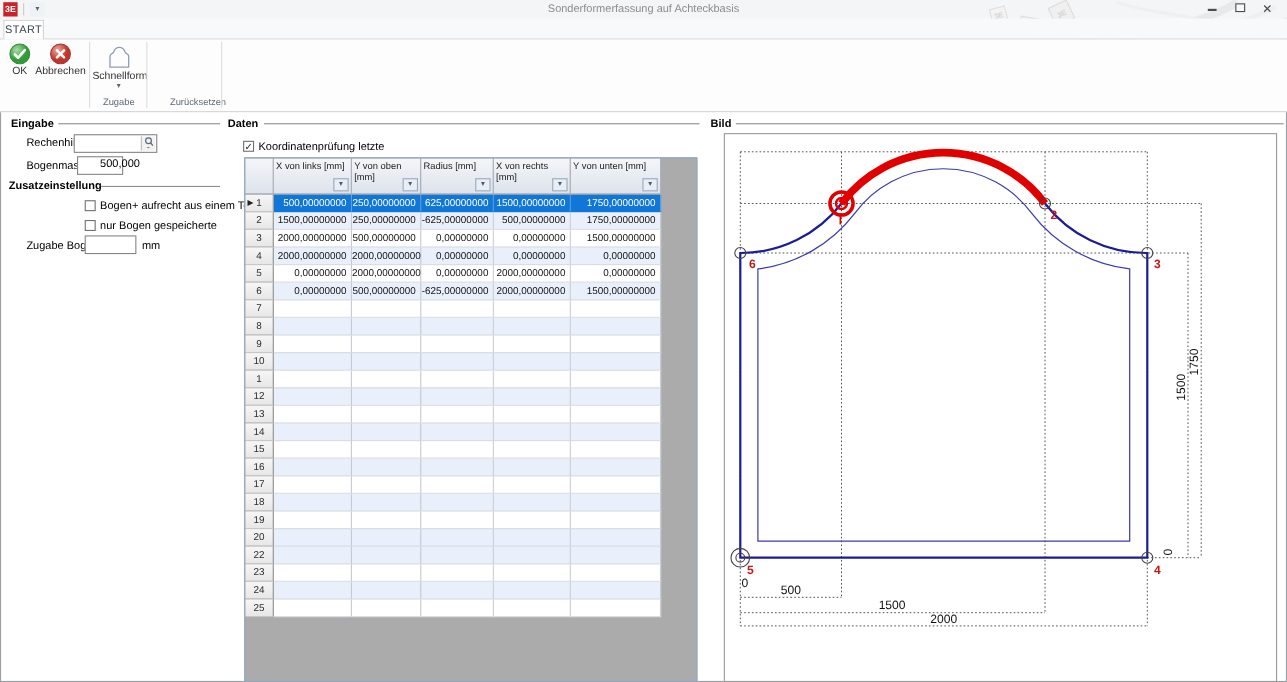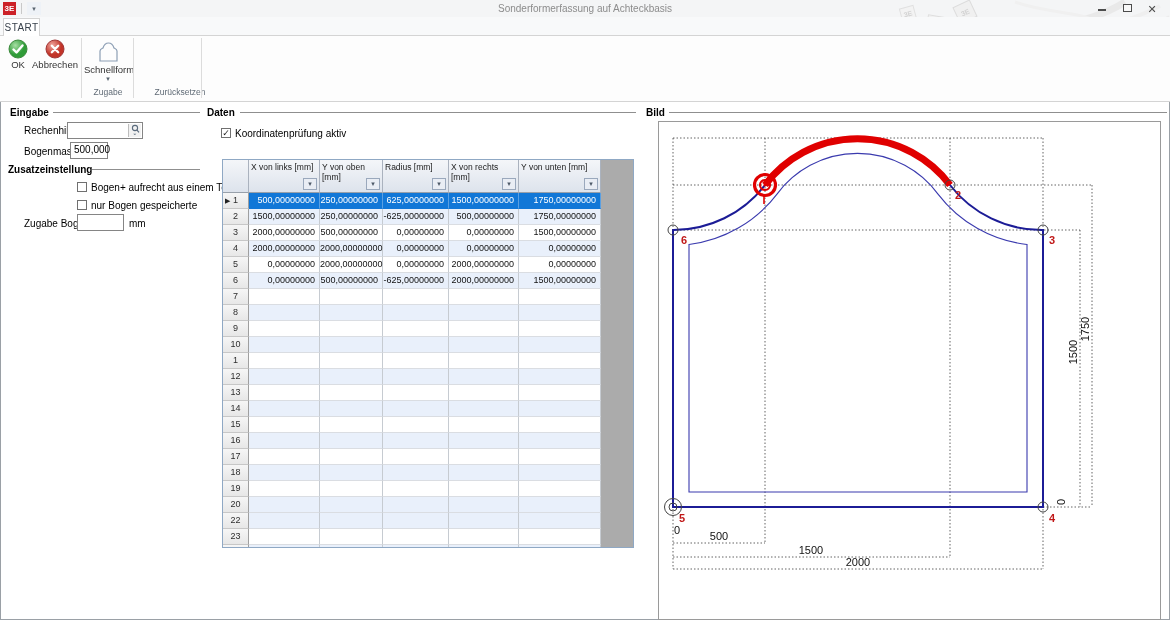--- a/index.html
+++ b/index.html
@@ -36,27 +36,27 @@
   .rgroup-label { position:absolute; top:51px; font-size:8.5px; color:#5f6a75; text-align:center; }
   .rbtn { position:absolute; top:2px; text-align:center; font-size:9.5px; color:#333; }
   .rbtn .ric { display:block; margin:1px auto 1px; }
   .rbtn .cap { display:block; line-height:10px; }
   .caret { font-size:7px; color:#5a6570; line-height:8px; display:block; }
 
   
   .gtitle { position:absolute; font-size:10px; font-weight:bold; color:#000; }
   .gline { position:absolute; height:1px; background:#8f8f8f; }
   .lbl { position:absolute; font-size:10px; color:#000; }
-  .tbox { position:absolute; background:#fff; border:1px solid #858585; font-size:10px; color:#000; padding:1px 3px; }
+  .tbox { position:absolute; background:#fff; border:1px solid #858585; font-size:10px; color:#000; padding:1px 20px; }
   .inbtn { position:absolute; right:1px; top:1px; width:13px; bottom:1px; background:#f2f2f2; border-left:1px solid #bdbdbd; text-align:center; }
   .cb { position:absolute; width:10px; height:10px; background:#fff; border:1px solid #707070;
         font-size:9px; line-height:9px; text-align:center; color:#222; }
 
   
-  .gridbox { position:absolute; left:222px; top:159px; width:412px; height:389px;
+  .gridbox { position:absolute; left:222px; top:143px; width:412px; height:477px;
              background:#ababab; border:1px solid #8fa8c4; overflow:hidden; }
   .ghead { display:flex; height:33px; }
   .gh { position:relative; background:linear-gradient(#f4f6f9,#dde3ec); border-right:1px solid #aab2be;
         border-bottom:1px solid #98a0aa; font-size:8.5px; color:#1c1c1c; padding:2px 2px; line-height:10px; }
   .gh .flt { position:absolute; right:2px; bottom:2px; width:14px; height:12px; background:#e9edf4;
              border:1px solid #9aa8bc; font-size:7px; color:#4e5a68; text-align:center; line-height:10px; }
   .grow { display:flex; height:16px; }
   .rh { position:relative; background:linear-gradient(#f6f6f6,#e7e7e7); border-right:1px solid #9f9f9f;
         border-bottom:1px solid #c7c7c7; font-size:9px; color:#2e2e2e; text-align:center; line-height:15px; }
   .rh .mark { position:absolute; left:2px; top:0; font-size:7px; color:#222; }
@@ -195,21 +195,21 @@
 <div class="lbl" style="left:91px; top:200px;">nur Bogen gespeicherte</div>
 
 <div class="lbl" style="left:24px; top:218px;">Zugabe Bogen</div>
 <div class="tbox" style="left:77px; top:214px; width:47px; height:17px;"></div>
 <div class="lbl" style="left:129px; top:218px;">mm</div>
 
 <div class="gtitle" style="left:207px; top:107px;">Daten</div>
 <div class="gline" style="left:240px; top:112px; width:396px;"></div>
 
 <span class="cb" style="left:221px; top:128px;">✓</span>
-<div class="lbl" style="left:235px; top:128px;">Koordinatenprüfung aktiv</div>
+<div class="lbl" style="left:235px; top:128px;">Koordinatenprüfung letzte</div>
 
 <div class="gridbox">
   <div class="ghead" id="grid-head">
       <div class="gh" style="width:26px"></div>
       <div class="gh" style="width:71px">X von links [mm]
           <span class="flt">▾</span></div>
       <div class="gh" style="width:63px">Y von oben [mm]
           <span class="flt">▾</span></div>
       <div class="gh" style="width:66px">Radius [mm]
           <span class="flt">▾</span></div>

